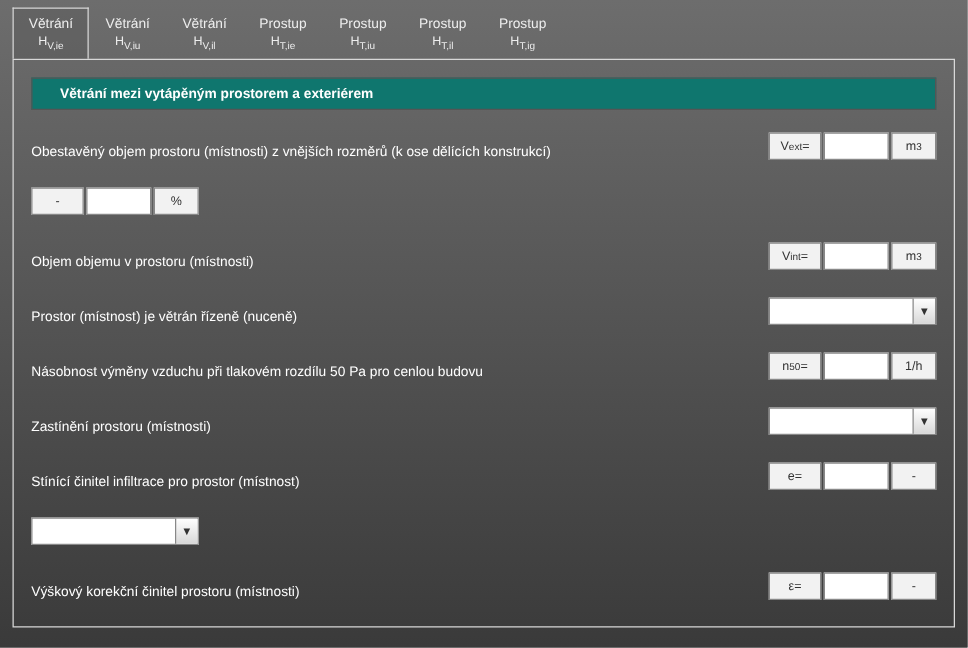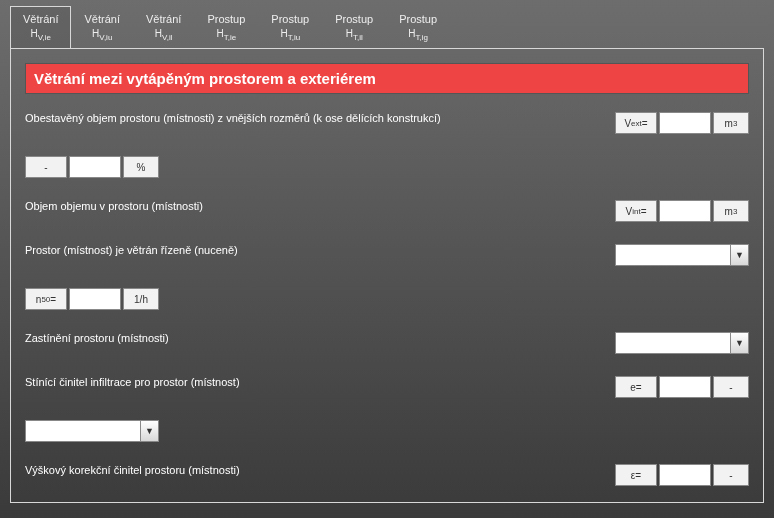--- a/index.html
+++ b/index.html
@@ -35,30 +35,30 @@
   .tab .line1 { display: block; font-size: 11px; }
   .tab .line2 { display: block; font-size: 10px; margin-top: 3px; }
   .tab .line2 sub { font-size: 8px; }
   .panel {
     border: 1px solid #d8d8d8;
     margin: 0 10px 10px 10px;
     padding: 14px 14px;
     height: 455px;
   }
   .section-header {
-    background: #ef4444;
+    background: #0f766e;
     border: 1px solid #555;
-    padding: 6px 8px;
+    padding: 6px 22px;
     font-weight: bold;
-    font-size: 15px;
+    font-size: 11px;
     margin-bottom: 18px;
   }
   .row {
     display: flex;
-    align-items: flex-start;
+    align-items: flex-end;
     margin-bottom: 22px;
   }
   .row-label {
     flex: 1;
     font-size: 11px;
     color: #fff;
     padding-right: 10px;
   }
   .row-label sub { font-size: 8px; }
   .controls {
@@ -182,20 +182,21 @@
       <div class="row">
         <div class="row-label">Prostor (místnost) je větrán řízeně (nuceně)</div>
         <div class="controls">
           <div class="select-full">
             <div class="sel-body"></div>
             <div class="select-arrow">▼</div>
           </div>
         </div>
       </div>
       <div class="row">
+        <div class="row-label">Násobnost výměny vzduchu při tlakovém rozdílu 50 Pa pro cenlou budovu</div>
         <div class="controls">
           <div class="field-label">n<sub>50</sub>=</div>
           <input class="field-input" style="">
           <div class="field-unit">1/h</div>
         </div>
       </div>
       <div class="row">
         <div class="row-label">Zastínění prostoru (místnosti)</div>
         <div class="controls">
           <div class="select-full">

